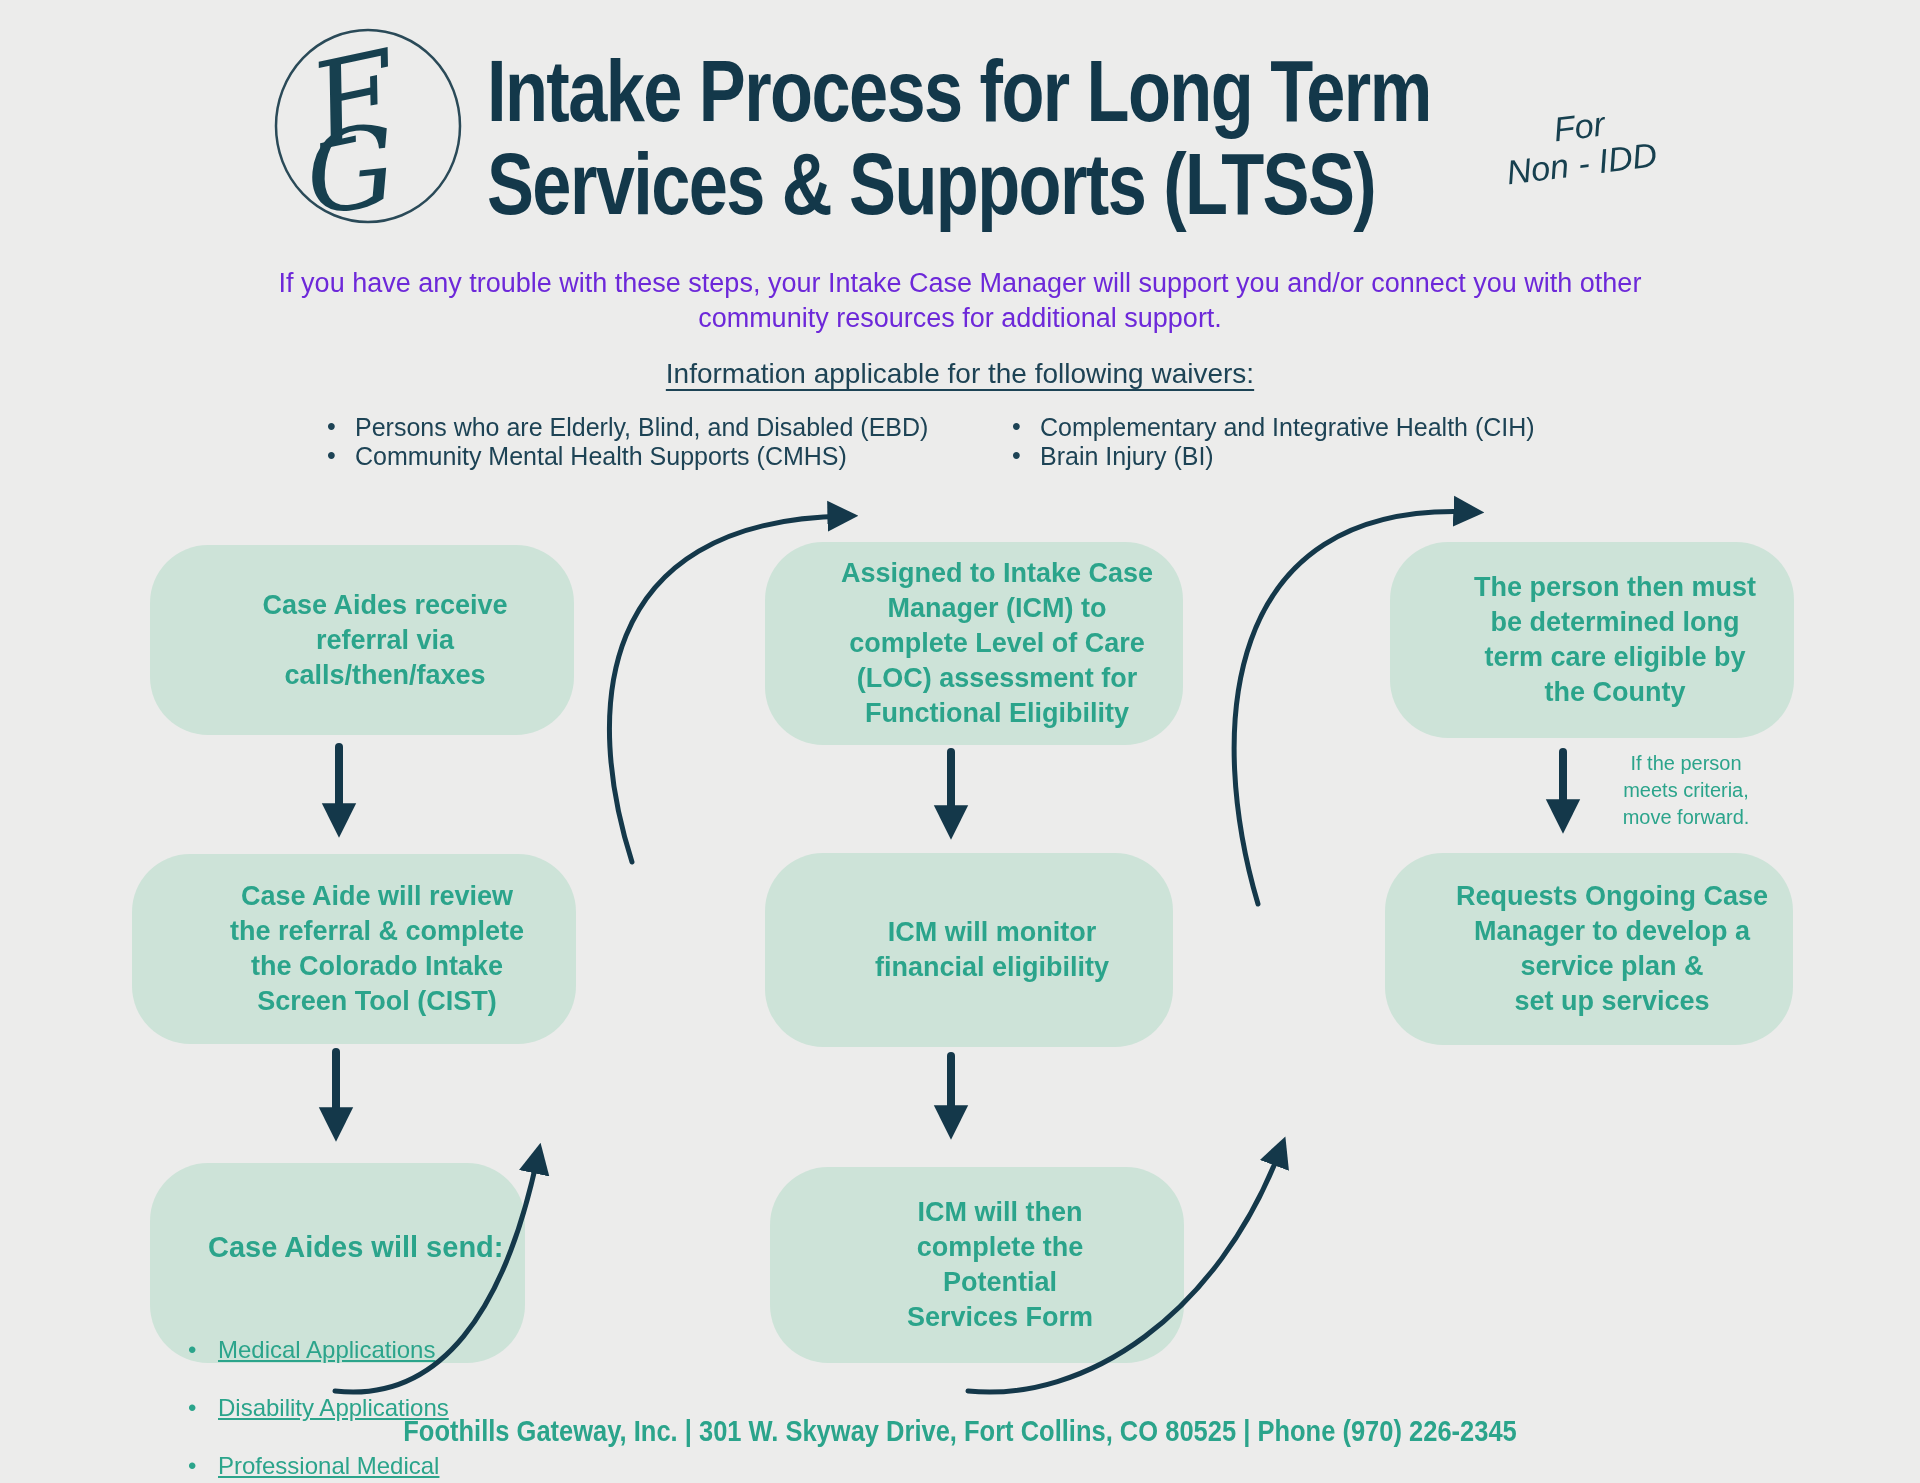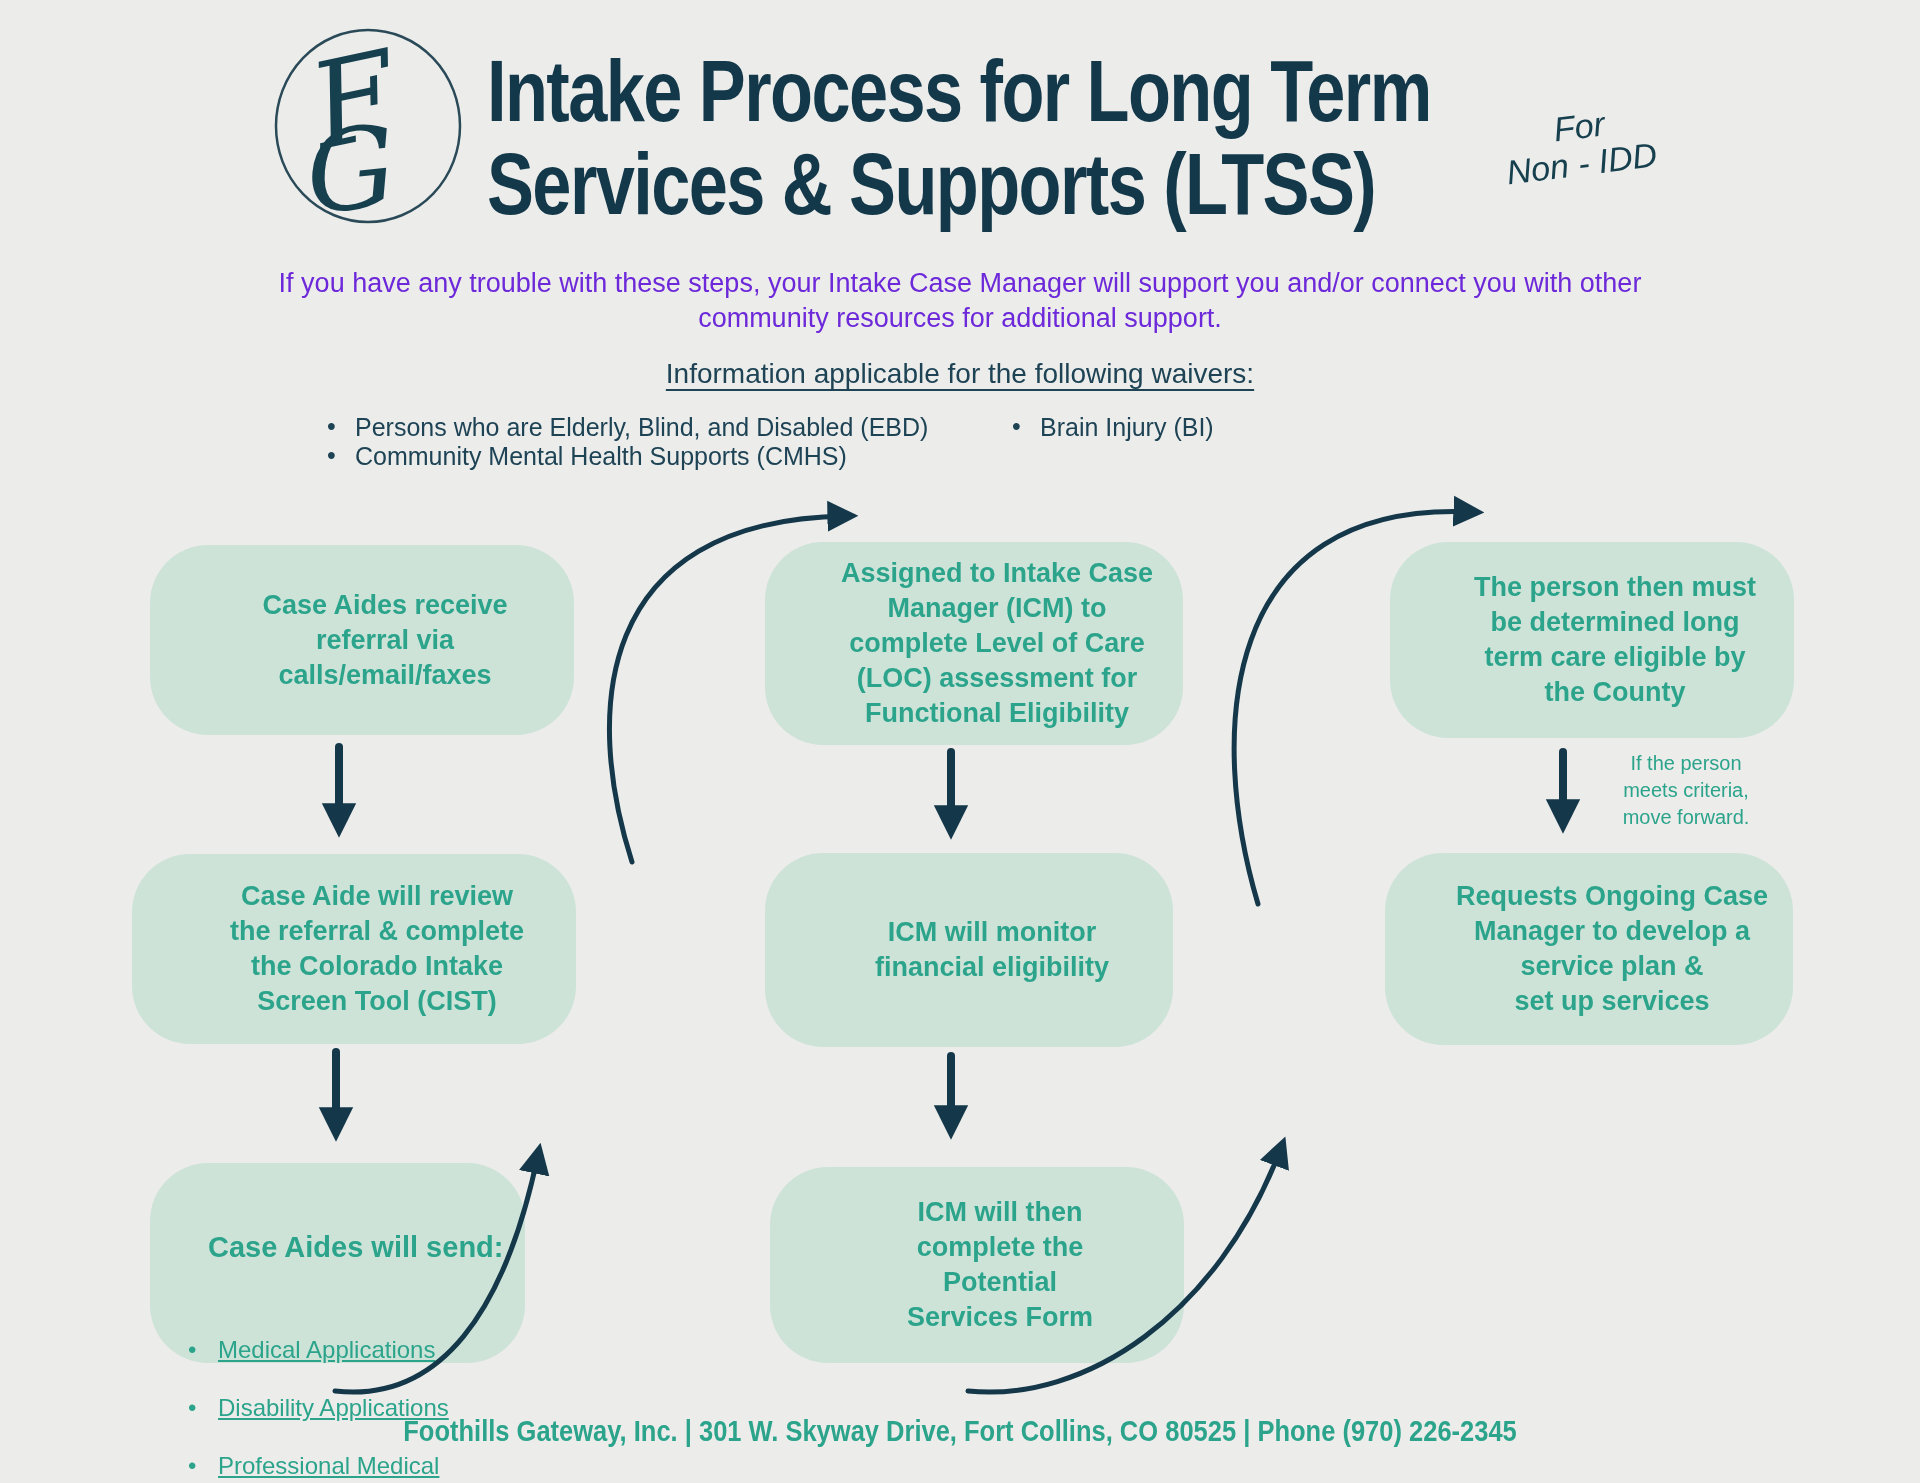--- a/index.html
+++ b/index.html
@@ -75,26 +75,27 @@
 
   <div class="intro">If you have any trouble with these steps, your Intake Case Manager will support you and/or connect you with other
 community resources for additional support.</div>
 
   <div class="waivers-heading">Information applicable for the following waivers:</div>
   <ul class="wlist left">
     <li>Persons who are Elderly, Blind, and Disabled (EBD)</li>
     <li>Community Mental Health Supports (CMHS)</li>
   </ul>
   <ul class="wlist right">
+    <li>Complementary and Integrative Health (CIH)</li>
     <li>Brain Injury (BI)</li>
   </ul>
 
   <div class="box b1">Case Aides receive
 referral via
-calls/email/faxes</div>
+calls/then/faxes</div>
   <div class="box b2">Case Aide will review
 the referral &amp; complete
 the Colorado Intake
 Screen Tool (CIST)</div>
   <div class="box b3">
     <div class="b3-head">Case Aides will send:</div>
     <ul>
       <li>Medical Applications</li>
       <li>Disability Applications</li>
       <li>Professional Medical Information Page (PMIP)</li>

